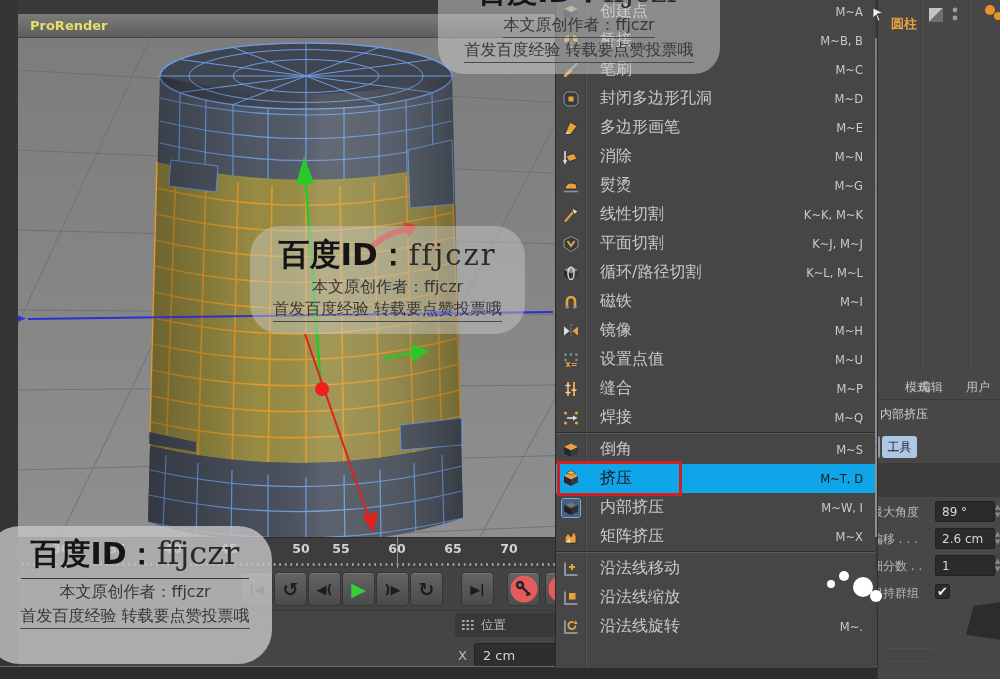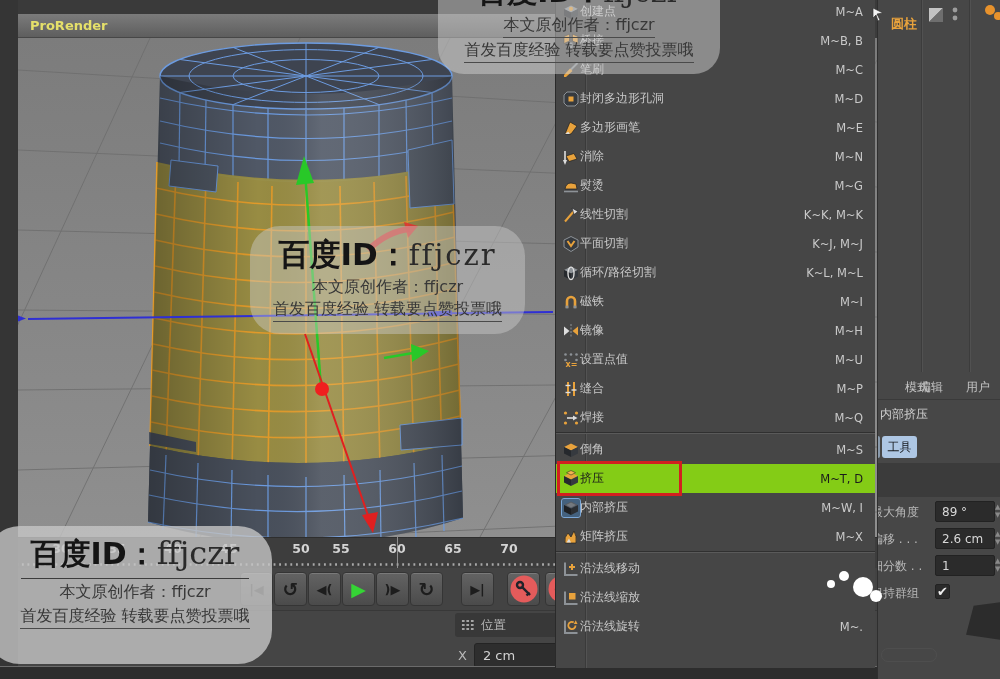--- a/index.html
+++ b/index.html
@@ -56,23 +56,23 @@
   
   #menu{left:555px;top:0;width:320px;height:668px;background:#464646;
     border-left:1px solid #2a2a2a;overflow:hidden;z-index:10;}
   #menu .icon-col{position:absolute;left:0;top:0;width:30px;height:100%;
     border-right:1px solid #3a3a3a;box-shadow:1px 0 0 #535353;}
   #menu-rows{position:relative;margin-top:-3px;}
   .mrow{display:flex;align-items:center;height:29px;position:relative;}
   .mrow .mi{width:18px;height:18px;margin-left:6px;flex:0 0 18px;display:flex;
     align-items:center;justify-content:center;border-radius:2px;}
   .mrow .mi.sel{background:#44617e;outline:1px solid #7aa7d8;}
-  .mrow .ml{margin-left:0;font-size:12px;color:#c9c9c9;white-space:nowrap;}
+  .mrow .ml{margin-left:20px;font-size:16px;color:#c9c9c9;white-space:nowrap;}
   .mrow .ms{margin-left:auto;margin-right:12px;font-size:11.5px;color:#c9c9c9;white-space:nowrap;}
-  .mrow.hl{background:#84cc16;}
+  .mrow.hl{background:#0ea5e9;}
   .mrow.hl .ml,.mrow.hl .ms{color:#1b1b1b;}
   .msep{height:3px;background:linear-gradient(#303030 0,#303030 1px,#5a5a5a 1px,#5a5a5a 2px,transparent 2px);}
   #red-box{position:absolute;left:1px;top:461px;width:125px;height:35px;
     border:3px solid #d22020;z-index:12;}
 
   
   #rpanel{left:877px;top:0;width:123px;height:679px;background:#474747;
     border-left:1px solid #2f2f2f;overflow:hidden;z-index:9;}
   .vline{position:absolute;top:0;width:1px;height:372px;background:#3c3c3c;box-shadow:1px 0 0 #515151;}
   #obj-row{position:absolute;left:0;top:0;width:123px;height:30px;}

